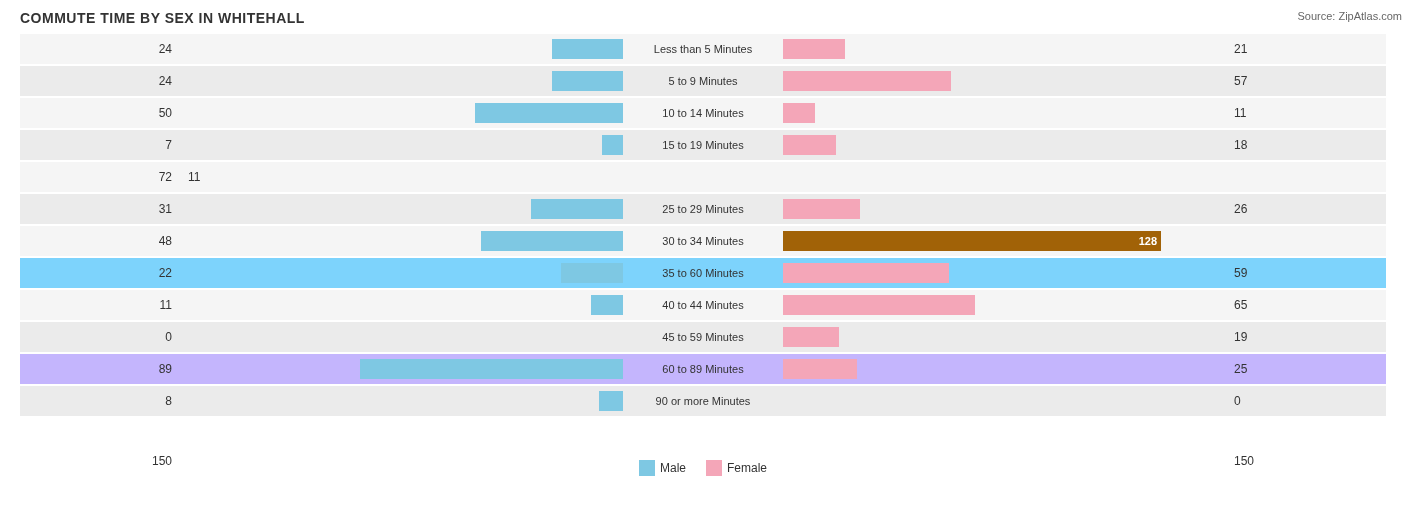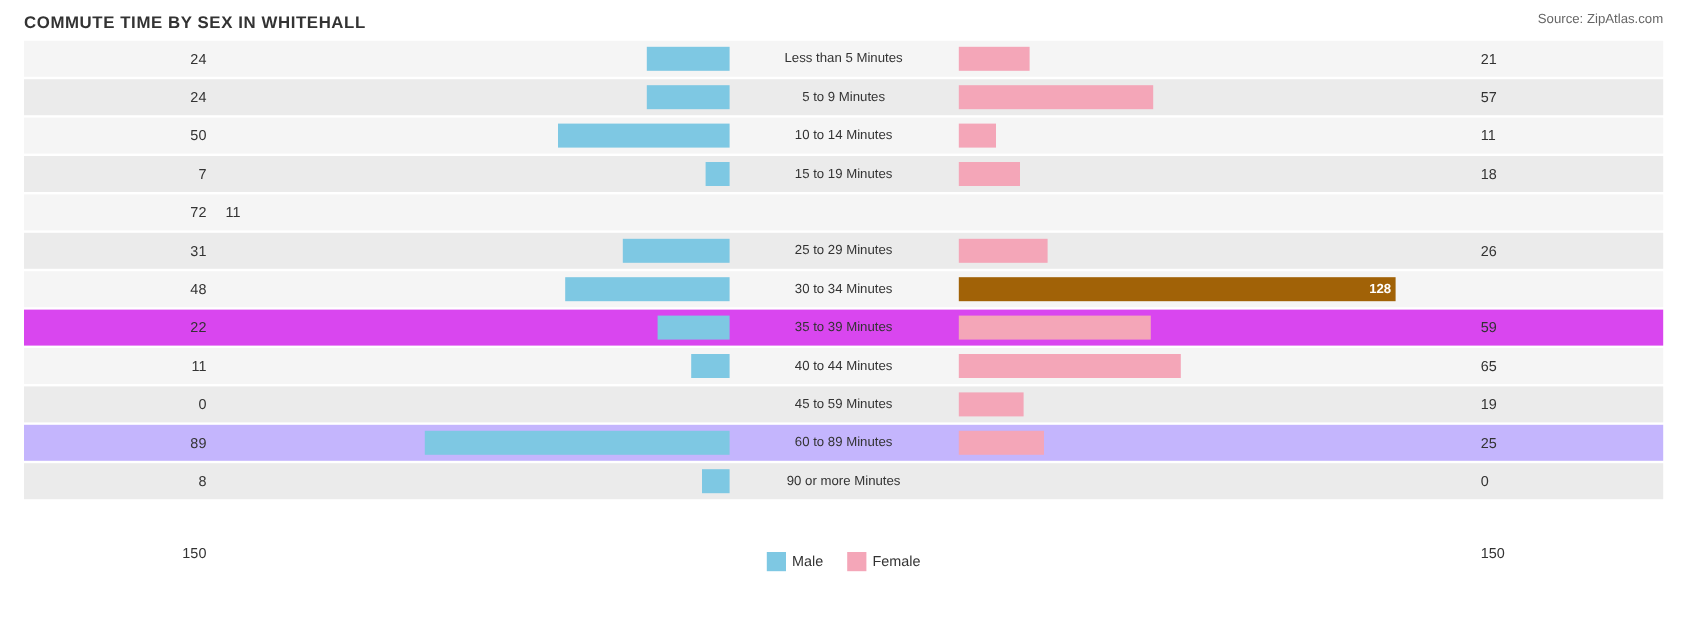--- a/index.html
+++ b/index.html
@@ -21,21 +21,21 @@
       font-size: 14px;
       font-weight: bold;
       text-transform: uppercase;
       color: #333;
       margin-bottom: 8px;
       letter-spacing: 0.5px;
     }
     .source {
       position: absolute;
       top: 10px;
-      right: 20px;
+      right: 4px;
       font-size: 11px;
       color: #666;
     }
     .chart-area {
       position: relative;
       width: 100%;
       height: 420px;
     }
     .row {
       display: flex;
@@ -75,21 +75,21 @@
     }
     .bar-right-container {
       flex: 1;
       display: flex;
       justify-content: flex-start;
       align-items: center;
       height: 22px;
       position: relative;
     }
     .label-center {
-      width: 191px;
+      width: 160px;
       text-align: center;
       font-size: 11px;
       color: #333;
       flex-shrink: 0;
       z-index: 2;
       background: transparent;
       padding: 0 4px;
     }
     .bar-blue {
       background: #7ec8e3;
@@ -245,27 +245,27 @@
           </div>
           <div class="label-center">30 to 34 Minutes</div>
           <div class="bar-right-container">
             <div class="bar-pink" style="background: #a16207; width: 85.3333%; height: 20px; display: flex; align-items: center; justify-content: flex-end; padding-right: 4px;">
               <span style="font-size: 11px; color: rgb(255, 255, 255); font-weight: bold;">128</span>
             </div>
           </div>
         </div>
         <div class="right-value"></div>
       </div>
-      <div class="row" style="background: #d946ef; gap: 20px;">
+      <div class="row" style="background: #7dd3fc; gap: 20px;">
         <div class="left-value">22</div>
         <div class="bars-center">
           <div class="bar-left-container">
             <div class="bar-blue" style="width: 14.6667%;"></div>
           </div>
-          <div class="label-center">35 to 39 Minutes</div>
+          <div class="label-center">35 to 60 Minutes</div>
           <div class="bar-right-container">
             <div class="bar-pink" style="background: rgb(244, 166, 184); width: 39.3333%; height: 20px; display: flex; align-items: center; justify-content: flex-end;"></div>
           </div>
         </div>
         <div class="right-value">59</div>
       </div>
       <div class="row" style="background: rgb(245, 245, 245);">
         <div class="left-value">11</div>
         <div class="bars-center">
           <div class="bar-left-container">

